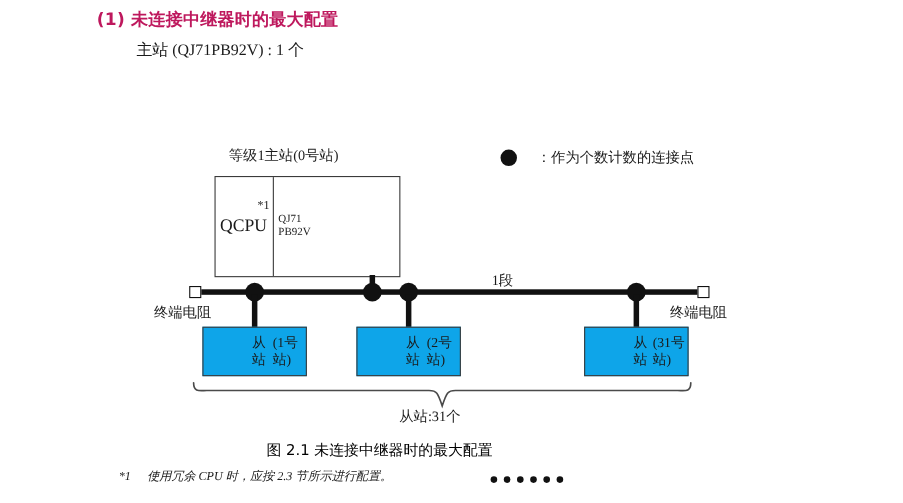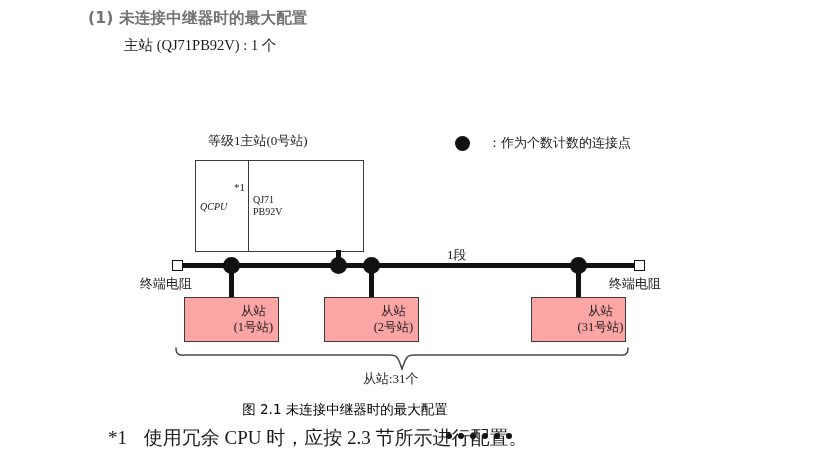--- a/index.html
+++ b/index.html
@@ -17,21 +17,21 @@
   }
   .abs { position: absolute; }
 
   
   #heading-section { left: 88px; top: 8px; width: 600px; }
   #section-title {
     font-family: "DejaVu Sans", "Liberation Sans", sans-serif;
     font-weight: bold;
     font-size: 15.5px;
     letter-spacing: 0.2px;
-    color: #737373;
+    color: #be185d;
     white-space: nowrap;
   }
   .spec-line {
     font-size: 14.5px;
     margin-left: 36px;
     margin-top: 7px;
     color: #1a1a1a;
     white-space: nowrap;
   }
 
@@ -69,21 +69,21 @@
     width: 72px;
     border-right: 1.4px solid #3a3a3a;
     font-size: 13.5px;
   }
   #rack-cell-cpu {
     width: 53px;
     border-right: 1.4px solid #3a3a3a;
     justify-content: flex-start;
     padding-left: 4px;
   }
-  #cpu-label { font-size: 10px; font-style: italic; }
+  #cpu-label { font-size: 16px; }
   #cpu-footnote-marker {
     position: absolute;
     right: 3px;
     top: 21px;
     font-size: 11px;
     line-height: 1;
   }
   #rack-cell-module {
     width: 44px;
     justify-content: flex-start;
@@ -129,23 +129,23 @@
   .drop {
     width: 5px;
     background: #111;
   }
 
   
   .slave-box {
     width: 95px; height: 45px;
     border: 1.4px solid #3a3a3a;
     box-sizing: border-box;
-    background: #fca5a5;
-    display: flex;
-    flex-direction: column;
+    background: #0ea5e9;
+    display: flex;
+    flex-direction: row;
     align-items: center;
     justify-content: center;
     font-size: 12.5px;
     line-height: 1.25;
     padding-left: 44px;
   }
 
   
   #slave-ellipsis {
     left: 446px; top: 313px;
@@ -173,22 +173,23 @@
     left: 0; top: 401px;
     width: 690px;
     text-align: center;
     font-family: "DejaVu Sans", "Liberation Sans", sans-serif;
     font-weight: normal;
     font-size: 13.5px;
     color: #000;
   }
   #footnote {
     left: 108px; top: 425px;
-    font-size: 19px;
-    white-space: nowrap;
+    font-size: 11px;
+    white-space: nowrap;
+    font-style: italic;
   }
   #footnote-marker { margin-right: 12px; }
 </style>
 </head>
 <body>
 
 <div class="abs" id="heading-section">
   <div id="section-title">
     <span>(1)</span>
     <span>未连接中继器时的最大配置</span>

